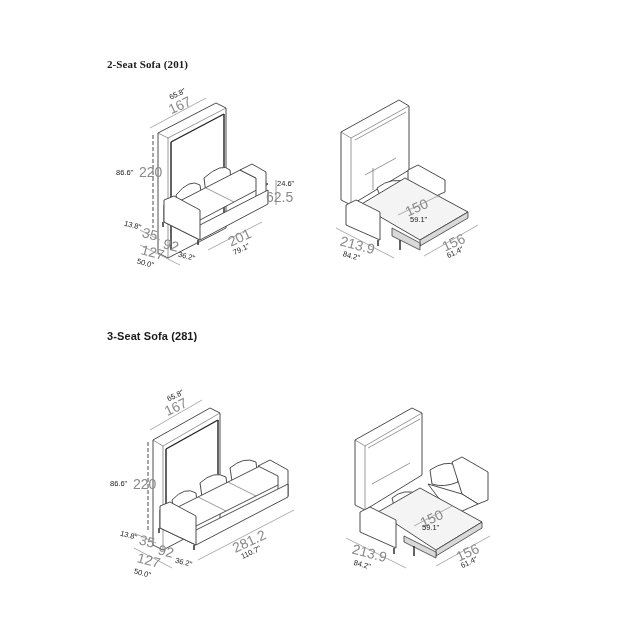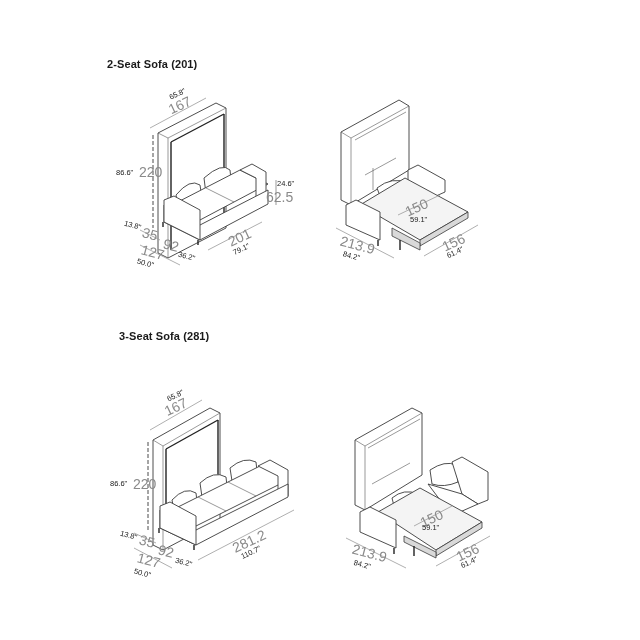--- a/index.html
+++ b/index.html
@@ -12,22 +12,22 @@
   .dash { stroke:#4a4a4a; stroke-width:1; fill:none; stroke-dasharray:4 2; }
   .dark { stroke:#222; stroke-width:1.4; fill:none; }
   .big { font-family:"Liberation Sans", sans-serif; font-size:14px; fill:#8a8a8a; }
   .small { font-family:"Liberation Sans", sans-serif; font-size:7.5px; fill:#1a1a1a; }
   .bed { fill:#f4f4f4; stroke:#3a3a3a; stroke-width:0.9; }
   .frame { fill:#d9d9d9; stroke:#3a3a3a; stroke-width:0.8; }
 </style>
 </head>
 <body>
 
-<div class="section-title" style="left:107px; top:58px;">2-Seat Sofa (201)</div>
-<div class="section-title" style="left:107px; top:330px;margin-left:12px;">3-Seat Sofa (281)</div>
+<div class="section-title" style="left:107px; top:58px;font-family:Liberation Serif, serif;">2-Seat Sofa (201)</div>
+<div class="section-title" style="left:107px; top:330px;">3-Seat Sofa (281)</div>
 
 <svg class="diagram" width="640" height="640" viewBox="0 0 640 640">
 
   <g>
 
     <polygon class="ln" points="158,133 216,103 226,108 226,228 168,258 158,253"></polygon>
     <polyline class="thin" points="158,133 168,138 226,108"></polyline>
     <line class="thin" x1="168" y1="138" x2="168" y2="258"></line>
     <line class="dark" x1="171" y1="142" x2="171" y2="250"></line>
     <line class="dark" x1="171" y1="142" x2="224" y2="114"></line>

